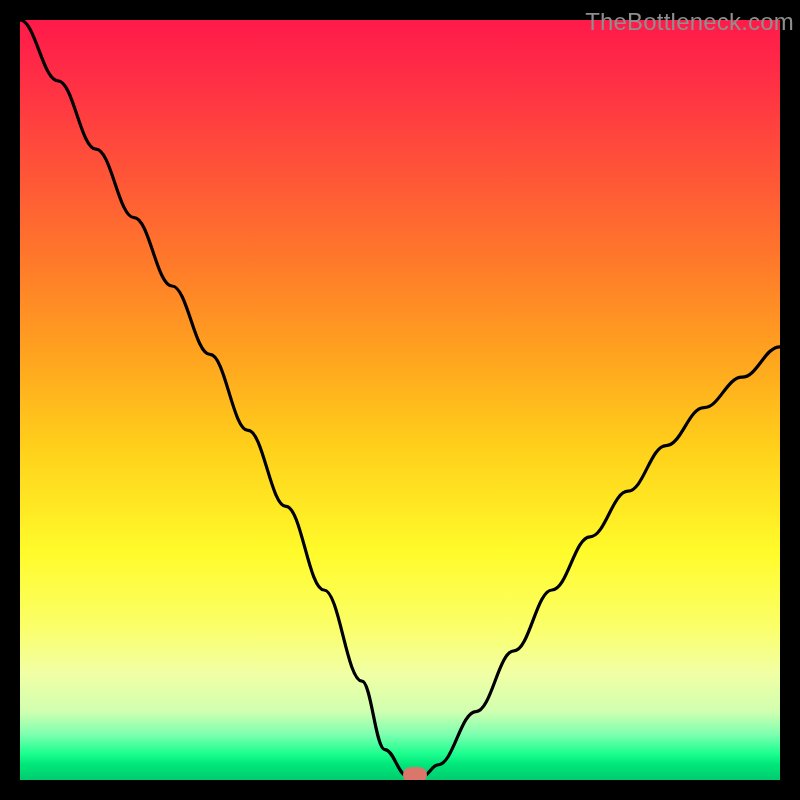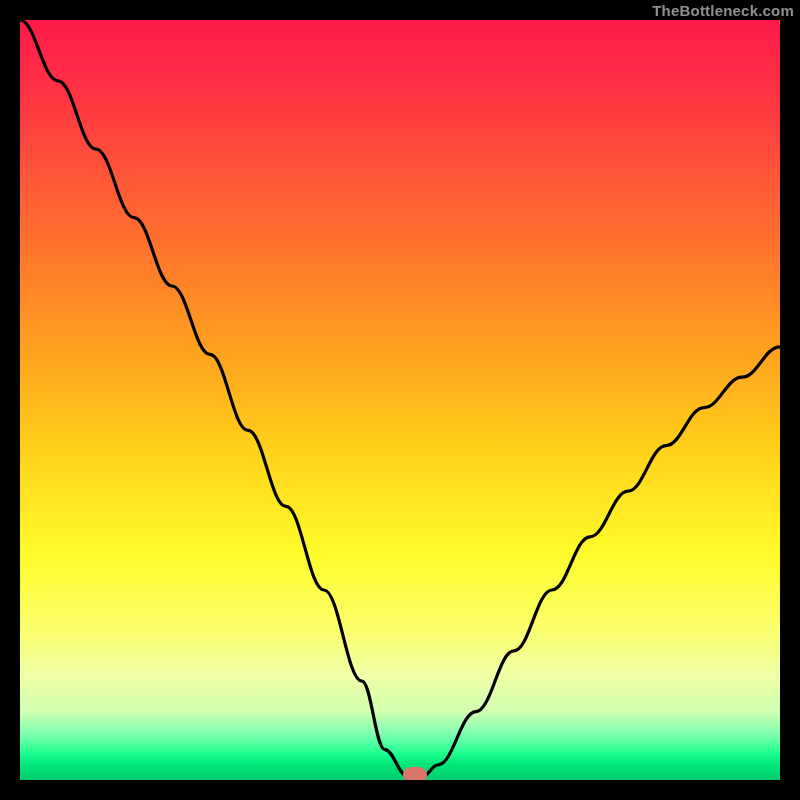--- a/index.html
+++ b/index.html
@@ -56,27 +56,26 @@
     position: absolute;
     width: 24px;
     height: 16px;
     margin-left: -12px;
     margin-top: -8px;
     background: #d9776a;
     border-radius: 8px / 8px;
   }
   .watermark {
     position: absolute;
-    top: 2px;
+    top: 8px;
     right: 6px;
     color: #8f8f8f;
-    font-size: 15px;
+    font-size: 24px;
     letter-spacing: 0.2px;
     user-select: none;
-    font-weight: bold;
   }
 </style>
 </head>
 <body>
 
 <div class="stage">
 
   <div class="plot-area">
     <div class="gradient-bg"></div>
 

